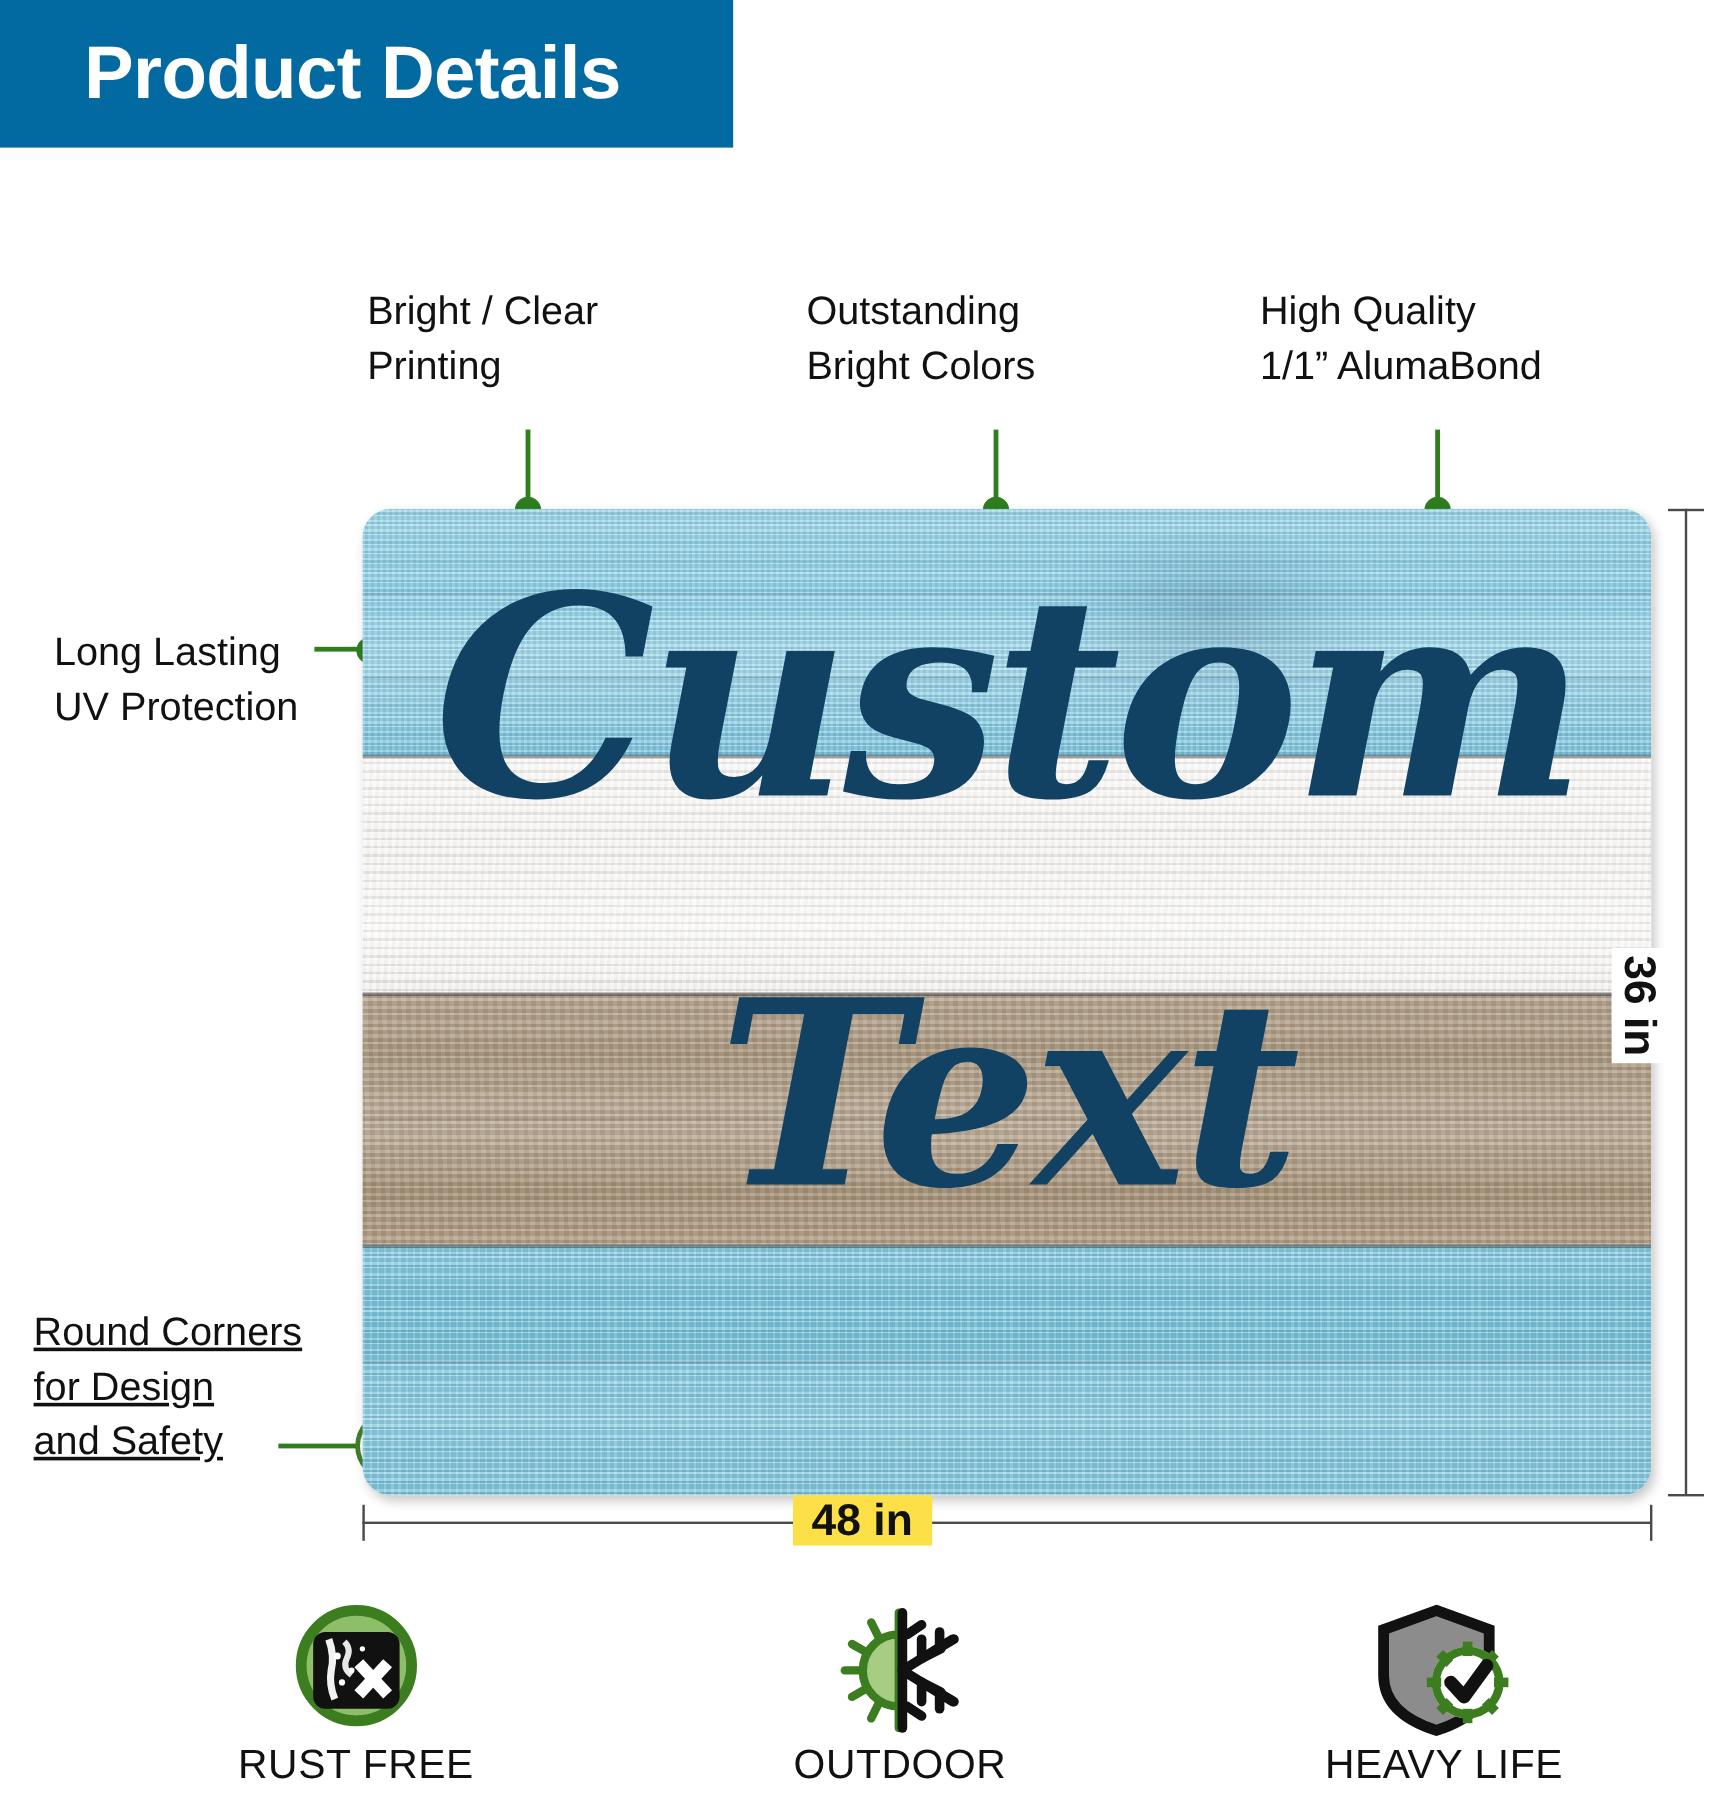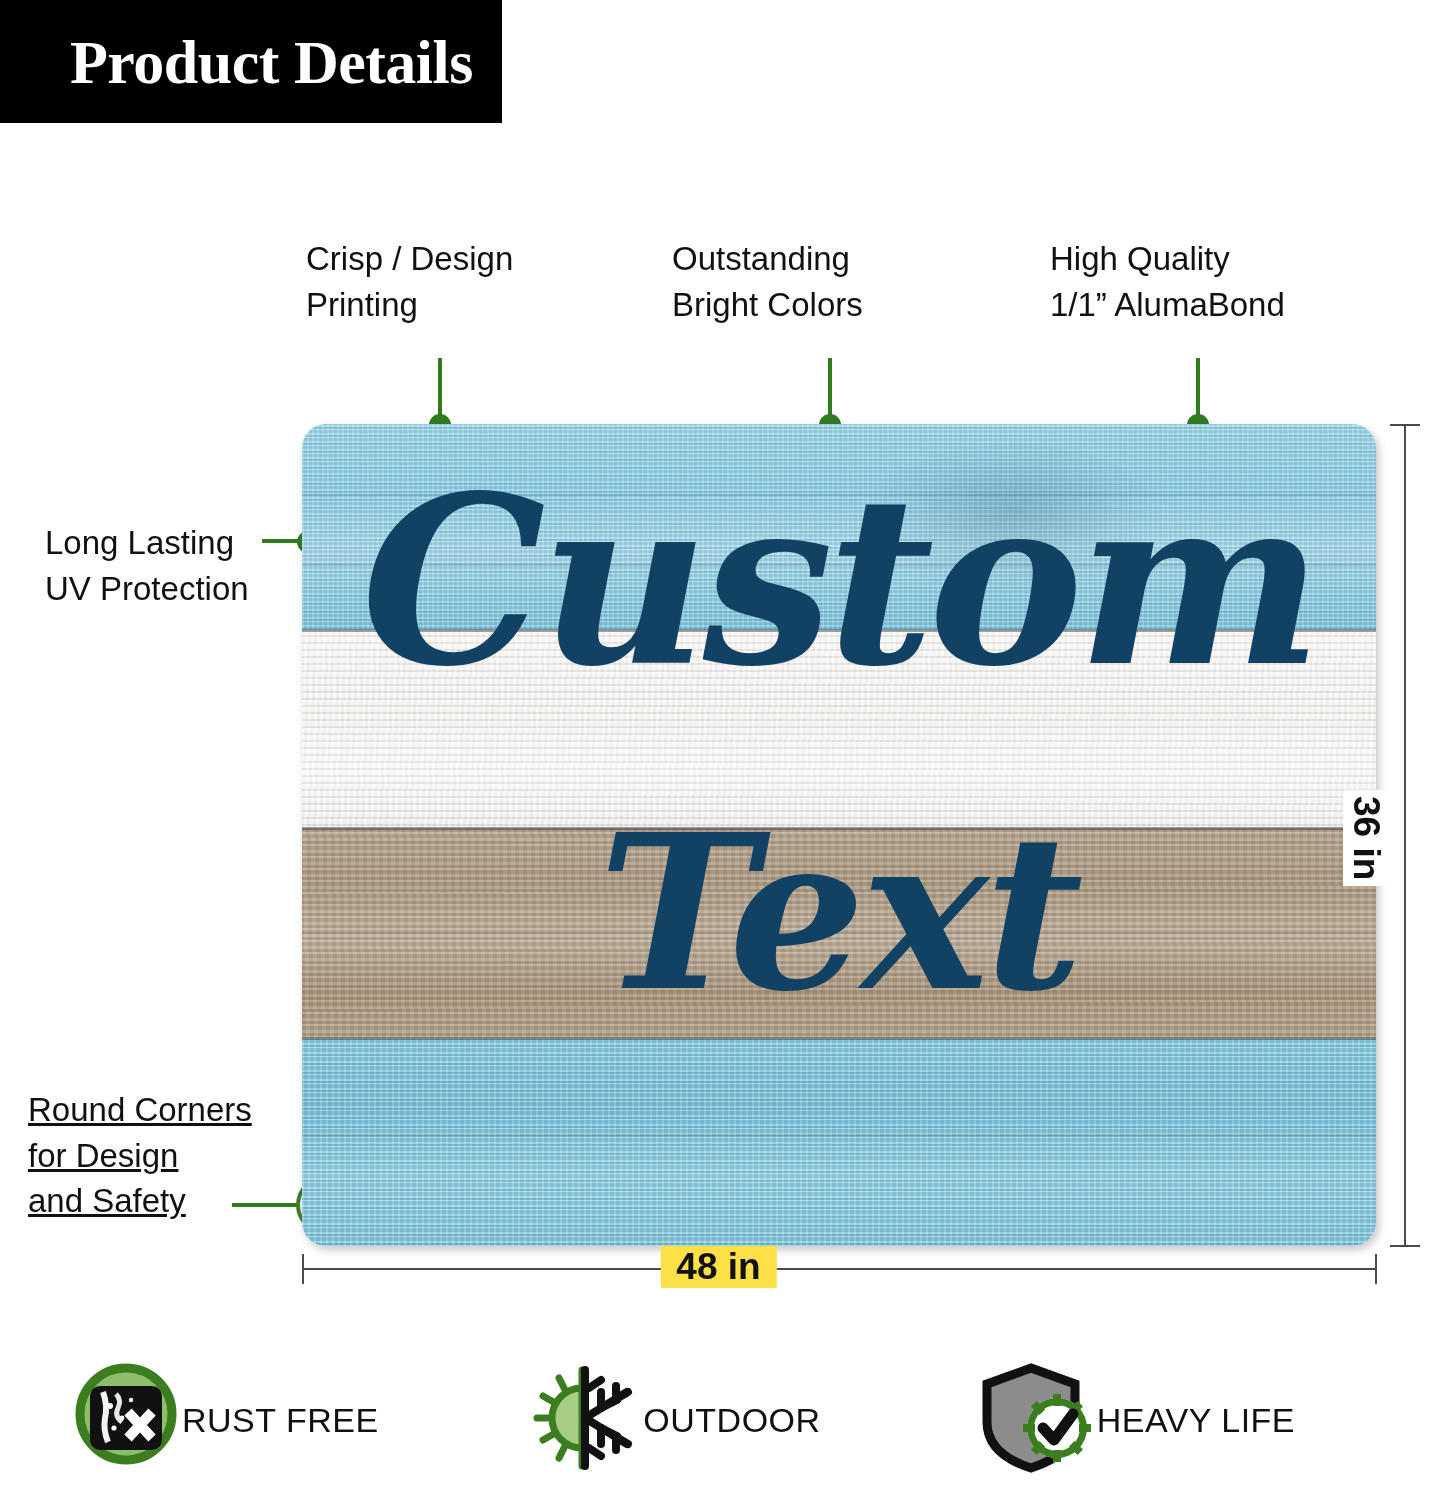--- a/index.html
+++ b/index.html
@@ -7,23 +7,23 @@
     width: 1437px; height: 1500px;
     background: #ffffff;
     font-family: "Liberation Sans", sans-serif;
     position: relative;
     overflow: hidden;
   }
 
   
   #header-banner {
     position: absolute; left: 0; top: 0;
-    width: 502px; height: 123px;
-    background: #000000;
-    display: flex; align-items: center; font-family: Liberation Serif, serif;
+    width: 611px; height: 123px;
+    background: #0369a1;
+    display: flex; align-items: center;
   }
   #header-title {
     color: #ffffff;
     font-size: 62px;
     font-weight: bold;
     letter-spacing: -0.5px;
     padding-left: 70px;
     line-height: 1;
   }
 
@@ -254,20 +254,21 @@
   
   #feature-row {
     position: absolute;
     left: 70px; top: 1336px;
     width: 1360px; height: 164px;
     display: flex;
   }
   .feature {
     flex: 1;
     display: flex;
+    flex-direction: column;
     align-items: center;
     justify-content: flex-start;
   }
   .feature-icon {
     height: 112px;
     display: flex; align-items: center; justify-content: center;
   }
   .feature-label {
     font-size: 34px;
     color: #111;
@@ -276,21 +277,21 @@
     white-space: nowrap;
   }
 </style>
 </head>
 <body>
 
 <div id="header-banner">
   <div id="header-title">Product Details</div>
 </div>
 
-<div class="callout-label" id="callout-crisp">Crisp / Design
+<div class="callout-label" id="callout-crisp">Bright / Clear
 Printing</div>
 <div class="callout-label" id="callout-bright">Outstanding
 Bright Colors</div>
 <div class="callout-label" id="callout-quality">High Quality
 1/1” AlumaBond</div>
 <div class="callout-label" id="callout-uv">Long Lasting
 UV Protection</div>
 <div class="callout-label" id="callout-corners">Round Corners
 for Design
 and Safety</div>

